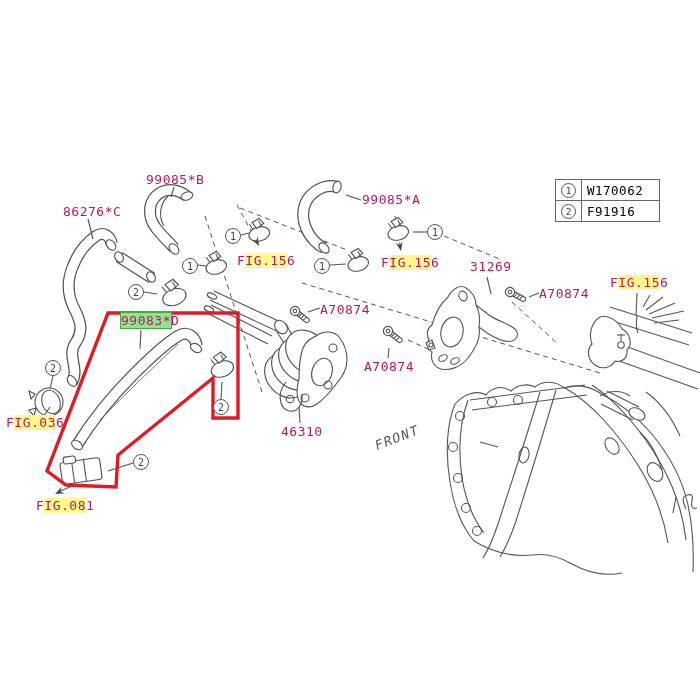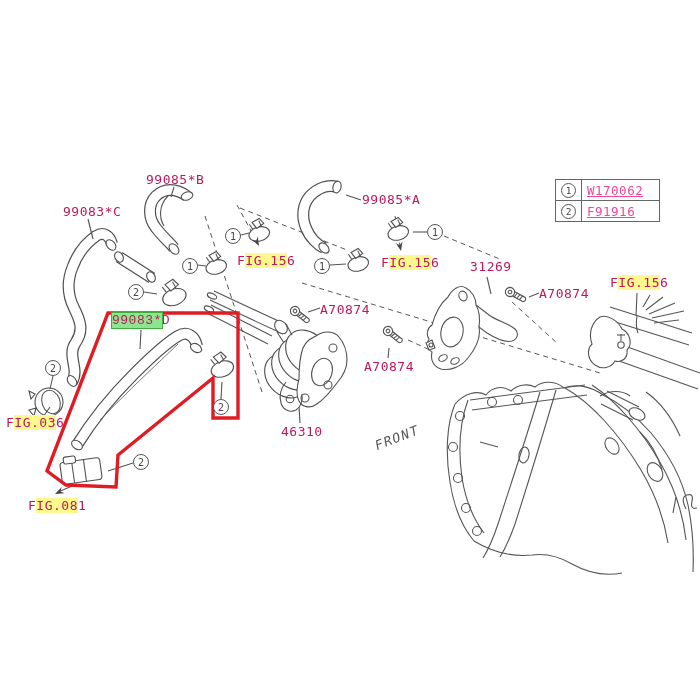--- a/index.html
+++ b/index.html
@@ -19,21 +19,21 @@
   .hl-y{background:#fdf98c;}
   .hl-g{background:#8fe48f;outline:1px solid #3fae3f;}
   .co{position:absolute;width:14px;height:14px;border:1.2px solid #555;border-radius:50%;
       background:#fff;color:#444;font-size:10px;display:flex;align-items:center;justify-content:center;}
   .legend{position:absolute;left:555px;top:179px;border:1px solid #666;background:#fff;display:flex;flex-direction:column;}
   .legend .row{display:flex;align-items:center;height:20px;}
   .legend .row + .row{border-top:1px solid #666;}
   .legend .cell-n{width:25px;height:100%;display:flex;align-items:center;justify-content:center;border-right:1px solid #666;}
   .legend .cell-n span{width:13px;height:13px;border:1.1px solid #555;border-radius:50%;color:#444;
       font-size:9.5px;display:flex;align-items:center;justify-content:center;}
-  .legend .cell-p{width:72px;padding-left:5px;font-size:12.5px;color:#ec4899;letter-spacing:.5px;text-decoration:underline;}
+  .legend .cell-p{width:72px;padding-left:5px;font-size:12.5px;color:#000000;letter-spacing:.5px;}
   .front{position:absolute;left:378px;top:438px;transform:rotate(-21deg);transform-origin:left bottom;
          font-style:italic;font-size:13px;color:#555;letter-spacing:1.5px;}
 </style>
 </head>
 <body>
 
 <div id="stage">
 
 <svg id="art" width="700" height="700" viewBox="0 0 700 700">
 
@@ -244,43 +244,43 @@
     <use href="#ah" transform="translate(401,251) rotate(78)"></use>
     <use href="#ah" transform="translate(34,429) rotate(125)"></use>
     <use href="#ah" transform="translate(55,494) rotate(155)"></use>
   </g>
 
   <path d="M108,313 L238,313 L238,418 L213,418 L213,378 L118,455 L116,487 L66,485 L47,471 Z" class="redbox"></path>
 </svg>
 
 <div class="lbl" style="left:146px;top:172px;">99085*B</div>
 
-<div class="lbl" style="left:63px;top:204px;">99083*C</div>
+<div class="lbl" style="left:63px;top:204px;">86276*C</div>
 
 <div class="lbl" style="left:362px;top:192px;text-align:right;">99085*A</div>
 
-<div class="lbl" style="left:112px;top:313px;font-family:Liberation Mono, monospace;"><span class="hl-g">99083*</span><span>D</span></div>
+<div class="lbl" style="left:121px;top:313px;"><span class="hl-g">99083*</span><span>D</span></div>
 
 <div class="lbl" style="left:470px;top:259px;text-align:right;">31269</div>
 
 <div class="lbl" style="left:281px;top:424px;">46310</div>
 
 <div class="lbl" style="left:320px;top:302px;">A70874</div>
 <div class="lbl" style="left:364px;top:359px;">A70874</div>
 <div class="lbl" style="left:539px;top:286px;">A70874</div>
 
 <div class="lbl" style="left:237px;top:253px;"><span>F</span><span class="hl-y">IG.15</span><span>6</span></div>
 
 <div class="lbl" style="left:381px;top:255px;"><span>F</span><span class="hl-y">IG.15</span><span>6</span></div>
 
 <div class="lbl" style="left:610px;top:275px;"><span>F</span><span class="hl-y">IG.15</span><span>6</span></div>
 
 <div class="lbl" style="left:6px;top:415px;"><span>F</span><span class="hl-y">IG.03</span><span>6</span></div>
 
-<div class="lbl" style="left:28px;top:498px;"><span>F</span><span class="hl-y">IG.08</span><span>1</span></div>
+<div class="lbl" style="left:36px;top:498px;"><span>F</span><span class="hl-y">IG.08</span><span>1</span></div>
 
 <div class="front">FRONT</div>
 
 <div class="co" style="left:225px;top:228px;">1</div>
 <div class="co" style="left:182px;top:258px;">1</div>
 <div class="co" style="left:314px;top:258px;">1</div>
 <div class="co" style="left:427px;top:224px;">1</div>
 <div class="co" style="left:128px;top:284px;">2</div>
 <div class="co" style="left:45px;top:360px;">2</div>
 <div class="co" style="left:213px;top:399px;">2</div>

